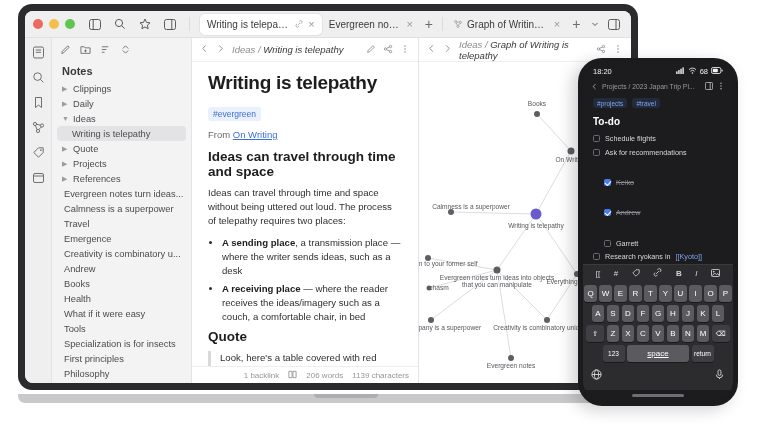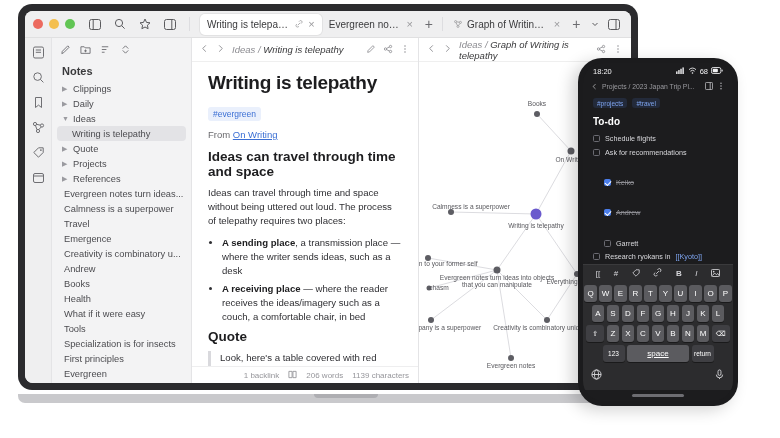--- a/index.html
+++ b/index.html
@@ -465,21 +465,21 @@
           <div class="sb-item flat">
               <span>Tools</span>
             </div>
           <div class="sb-item flat">
               <span>Specialization is for insects</span>
             </div>
           <div class="sb-item flat">
               <span>First principles</span>
             </div>
           <div class="sb-item flat">
-              <span>Evergreen</span>
+              <span>Philosophy</span>
             </div>
           <div class="sb-item flat"></div>
 
         </div>
       </div>
 
       <div class="editor">
         <div class="pane-head">
           <span>
             <svg width="9" height="9" viewBox="0 0 10 10">

